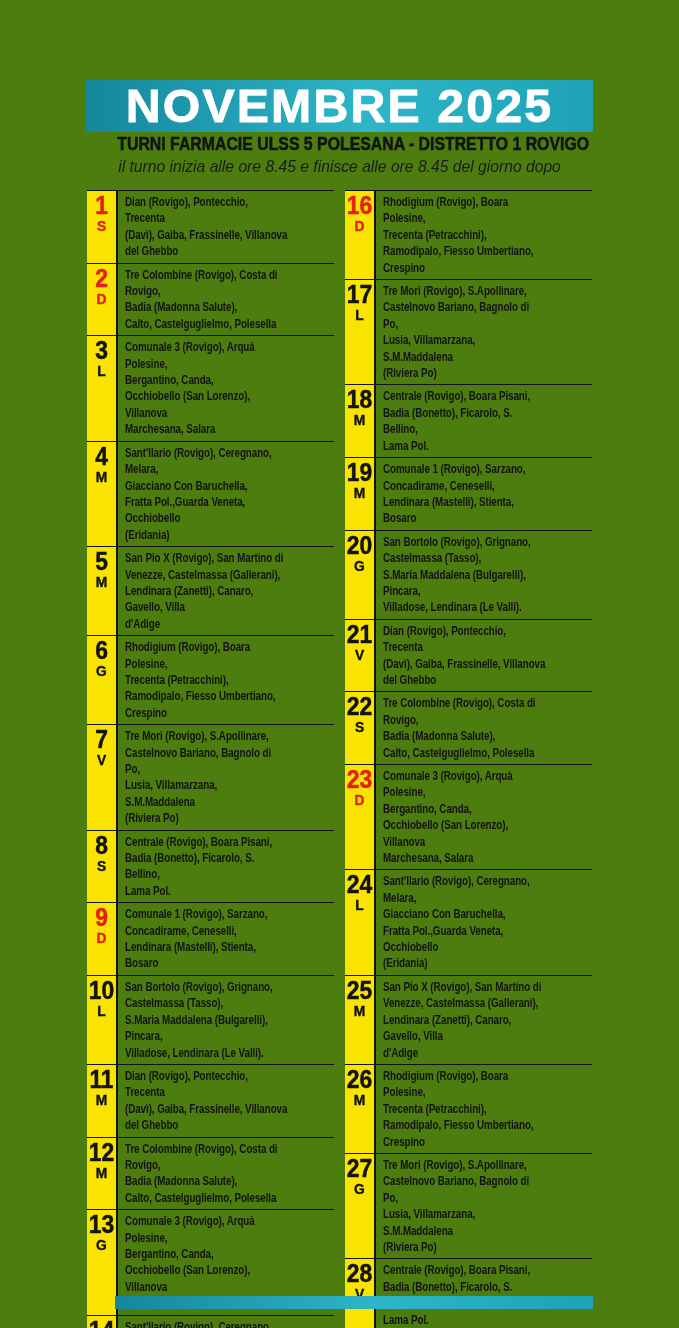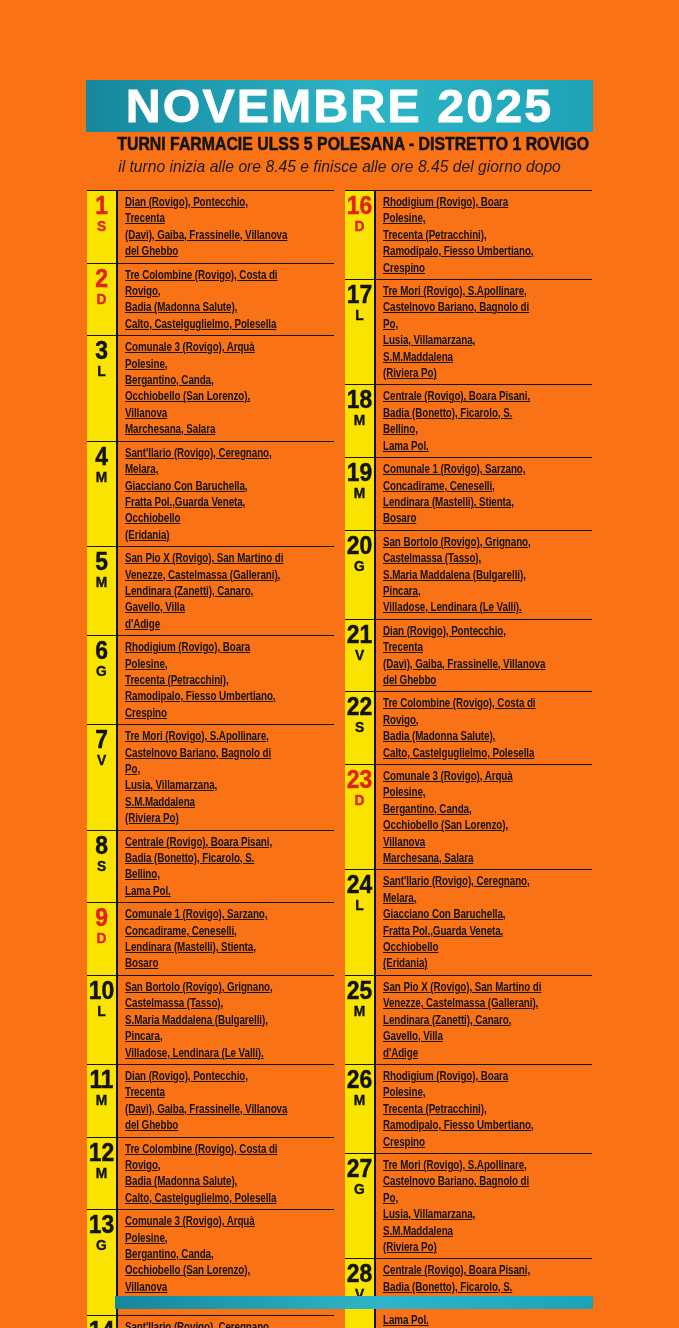--- a/index.html
+++ b/index.html
@@ -2,21 +2,21 @@
 <html style="--teal-a: #15879c; --teal-b: #2eb5c7; --yellow: #f8e400; --red: #e32119; --ink: #131313;"><head>
 <meta charset="utf-8">
 <style>
   :root{
     --teal-a:#15879c; --teal-b:#2eb5c7; --teal-c:#1ea3b6;
     --yellow:#f8e400; --red:#e32119; --ink:#131313;
   }
   *{margin:0;padding:0;box-sizing:border-box;}
   html,body{background:#ffffff;}
   .page{
-    position:relative;width:679px;height:1328px;background:#f97316;overflow:hidden;
+    position:relative;width:679px;height:1328px;background:#4d7c0f;overflow:hidden;
     font-family:"Liberation Sans",sans-serif;color:var(--ink);
   }
   .title-band{
     position:absolute;left:86px;top:80px;width:507px;height:52px;
     background:linear-gradient(90deg,var(--teal-a) 0%,var(--teal-b) 55%,var(--teal-c) 100%);
     display:flex;align-items:center;justify-content:center;
   }
   .title-band h1{
     color:#ffffff;font-size:46px;font-weight:bold;letter-spacing:2px;line-height:1;
     transform:scaleX(1.05);white-space:nowrap;-webkit-text-stroke:0.8px #ffffff;
@@ -43,21 +43,21 @@
   }
   .day-number{
     font-size:26px;font-weight:bold;line-height:25px;color:var(--ink);
     transform:scaleX(0.88);-webkit-text-stroke:0.5px currentColor;
   }
   .day-letter{
     font-size:15px;font-weight:bold;line-height:16px;color:var(--ink);
     transform:scaleX(0.92);-webkit-text-stroke:0.4px currentColor;
   }
   .day-row.holiday .day-number,.day-row.holiday .day-letter{color:var(--red);}
-  .day-text-wrap{flex:1;display:flex;align-items:center;padding:3px 0 3px 7px;overflow:hidden;text-decoration:underline;}
+  .day-text-wrap{flex:1;display:flex;align-items:center;padding:3px 0 3px 7px;overflow:hidden;}
   .day-text{
     font-size:12.6px;font-weight:bold;line-height:16.4px;letter-spacing:-0.1px;
     white-space:pre-line;transform:scaleX(0.78);transform-origin:0 50%;width:128%;
   }
   .footer-band{
     position:absolute;left:115px;top:1296px;width:478px;height:13px;
     background:linear-gradient(90deg,var(--teal-a) 0%,var(--teal-b) 55%,var(--teal-c) 100%);
   }
 </style>
 </head>

